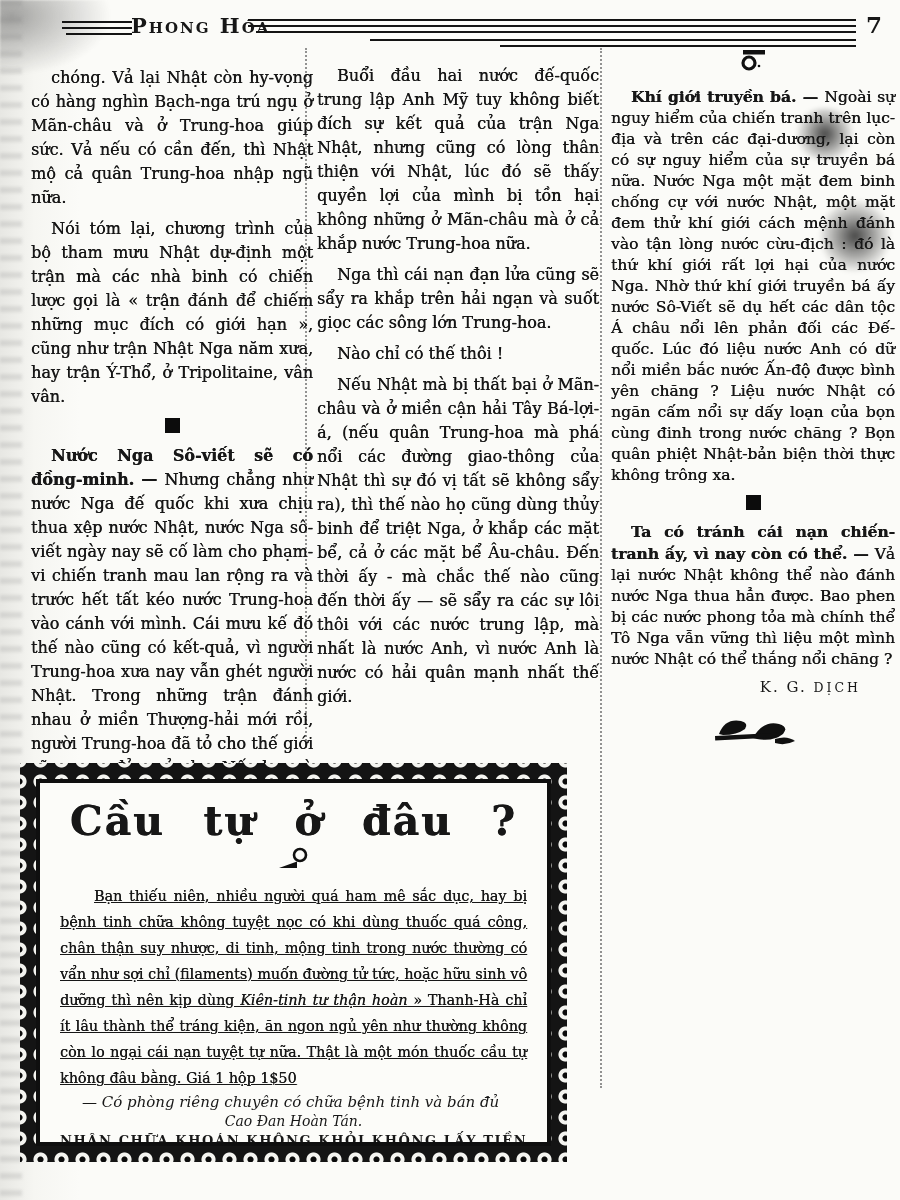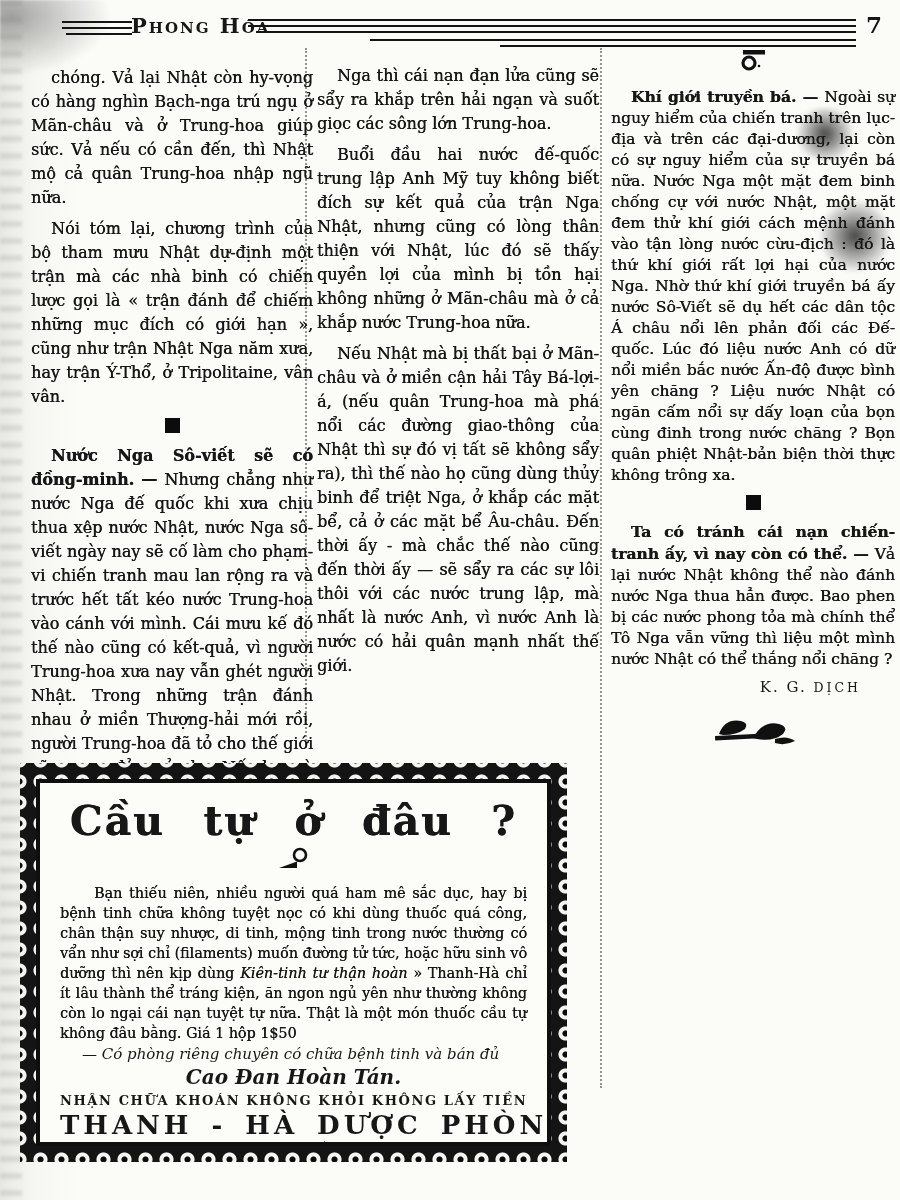--- a/index.html
+++ b/index.html
@@ -47,24 +47,24 @@
     background-color:#141414;
     background-image:
       radial-gradient(circle,#0b0b0b 2.6px,transparent 3.5px),
       radial-gradient(circle,#f4f4f0 6.6px,transparent 7.5px);
     background-size:21px 21px;
     background-position:10px 8px,10px 8px;}
   .ad-inner{background:#fcfcf9;border:4px solid #0f0f0f;height:100%;box-sizing:border-box;
     padding:10px 20px 6px 20px;overflow:hidden;text-align:center;}
   .ad-title{font-size:41px;font-weight:bold;letter-spacing:2px;word-spacing:22px;margin:4px 0 2px 0;
     text-shadow:0.5px 0 currentColor;}
-  .ad-body{font-size:14.3px;line-height:20px;text-align:justify;text-indent:34px;margin:6px 0 2px 0;
-    text-shadow:0.25px 0 currentColor;}
+  .ad-body{font-size:14.3px;line-height:26px;text-align:justify;text-indent:34px;margin:6px 0 2px 0;
+    text-shadow:0.25px 0 currentColor;text-decoration:underline;}
   .ad-note{font-size:15px;font-style:italic;text-align:left;text-indent:22px;margin:2px 0;}
-  .ad-center{font-size:20px;font-style:italic;font-weight:bold;margin:1px 0;}
+  .ad-center{font-size:14px;font-style:italic;font-weight:normal;margin:1px 0;}
   .ad-guarantee{font-size:13px;font-weight:bold;letter-spacing:1.6px;margin:4px 0 2px 0;white-space:nowrap;}
   .ad-store{font-size:26px;font-weight:bold;letter-spacing:4px;word-spacing:6px;margin:2px 0;white-space:nowrap;}
   .ad-address{font-size:12px;font-style:italic;word-spacing:10px;margin:1px 0;}
   .drug{font-style:italic;}
 </style>
 </head>
 <body>
 
 <div class="corner-noise"></div>
 <div class="edge-noise"></div>
@@ -88,22 +88,23 @@
 <div class="vrule" id="vrule2"></div>
 
 <div class="col" id="col1">
   <p>chóng. Vả lại Nhật còn hy-vọng có hàng nghìn Bạch-nga trú ngụ ở Mãn-châu và ở Trung-hoa giúp sức. Vả nếu có cần đến, thì Nhật mộ cả quân Trung-hoa nhập ngũ nữa.</p>
   <p>Nói tóm lại, chương trình của bộ tham mưu Nhật dự-định một trận mà các nhà binh có chiến lược gọi là « trận đánh để chiếm những mục đích có giới hạn », cũng như trận Nhật Nga năm xưa, hay trận Ý-Thổ, ở Tripolitaine, vân vân.</p>
   <div class="sq"></div>
   <p><span class="lead">Nước Nga Sô-viết sẽ có đồng-minh. — </span><span>Nhưng chẳng như nước Nga đế quốc khi xưa chịu thua xệp nước Nhật, nước Nga sô-viết ngày nay sẽ cố làm cho phạm-vi chiến tranh mau lan rộng ra và trước hết tất kéo nước Trung-hoa vào cánh với mình. Cái mưu kế đó thế nào cũng có kết-quả, vì người Trung-hoa xưa nay vẫn ghét người Nhật. Trong những trận đánh nhau ở miền Thượng-hải mới rồi, người Trung-hoa đã tỏ cho thế giới rõ sự can đảm của họ. Nếu họ mà về bè với</span></p>
 </div>
 
 <div class="col" id="col2">
+  <p>Buổi đầu hai nước đế-quốc trung lập Anh Mỹ tuy không biết đích sự kết quả của trận Nga Nhật, nhưng cũng có lòng thân thiện với Nhật, lúc đó sẽ thấy quyền lợi của mình bị tồn hại không những ở Mãn-châu mà ở cả khắp nước Trung-hoa nữa.</p>
   <p>Nga thì cái nạn đạn lửa cũng sẽ sẩy ra khắp trên hải ngạn và suốt giọc các sông lớn Trung-hoa.</p>
-  <p>Buổi đầu hai nước đế-quốc trung lập Anh Mỹ tuy không biết đích sự kết quả của trận Nga Nhật, nhưng cũng có lòng thân thiện với Nhật, lúc đó sẽ thấy quyền lợi của mình bị tồn hại không những ở Mãn-châu mà ở cả khắp nước Trung-hoa nữa.</p>
+  <p class="exclaim">Nào chỉ có thế thôi !</p>
   <p>Nếu Nhật mà bị thất bại ở Mãn-châu và ở miền cận hải Tây Bá-lợi-á, (nếu quân Trung-hoa mà phá nổi các đường giao-thông của Nhật thì sự đó vị tất sẽ không sẩy ra), thì thế nào họ cũng dùng thủy binh để triệt Nga, ở khắp các mặt bể, cả ở các mặt bể Âu-châu. Đến thời ấy - mà chắc thế nào cũng đến thời ấy — sẽ sẩy ra các sự lôi thôi với các nước trung lập, mà nhất là nước Anh, vì nước Anh là nước có hải quân mạnh nhất thế giới.</p>
 </div>
 
 <div class="col" id="col3">
   <div class="orn-wrap">
     <svg width="32" height="24" viewBox="0 0 32 24" aria-hidden="true">
       <rect x="6" y="2" width="22" height="4.5" fill="#101010"></rect>
       <circle cx="12" cy="15" r="6" fill="none" stroke="#101010" stroke-width="3.2"></circle>
       <circle cx="22" cy="18" r="1.3" fill="#101010"></circle>
     </svg>

